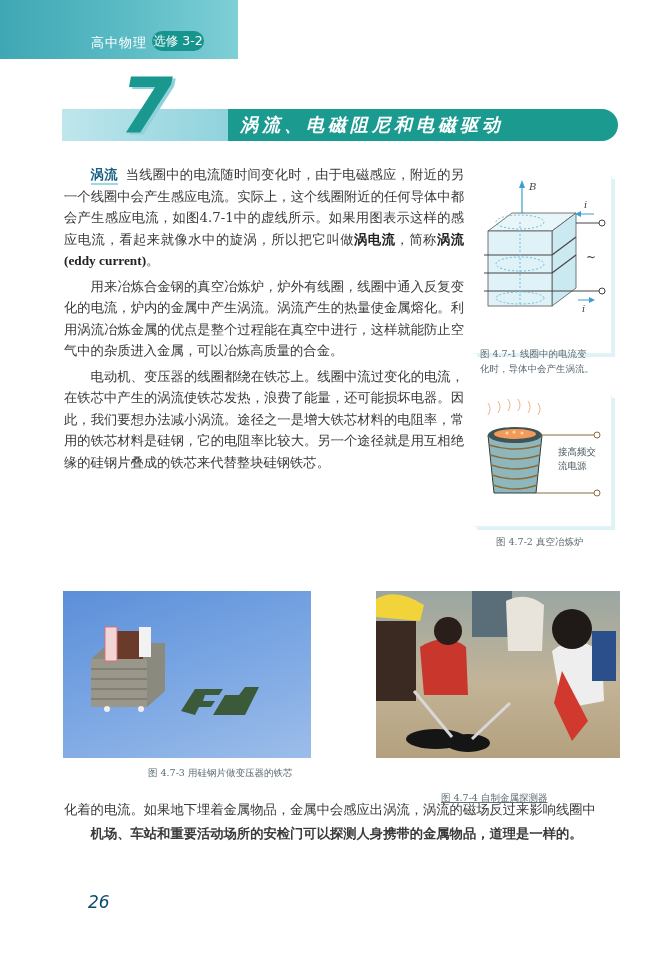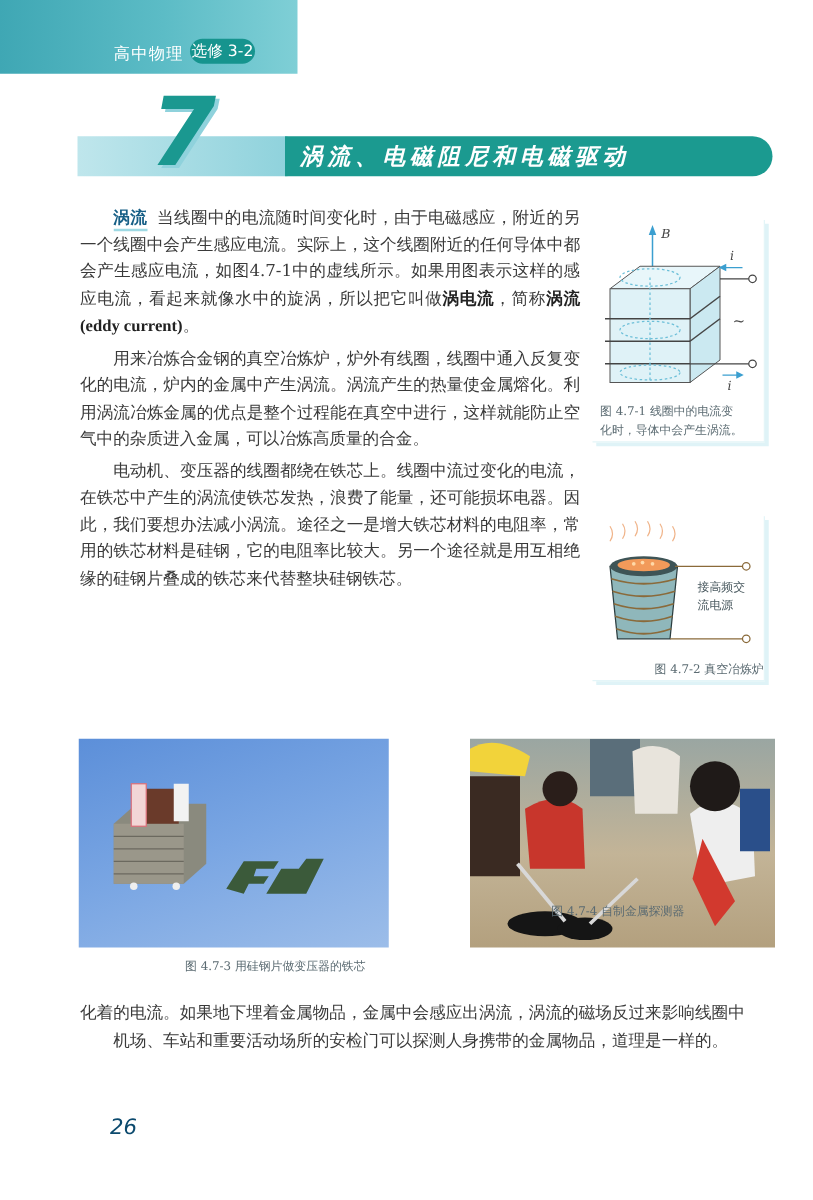--- a/index.html
+++ b/index.html
@@ -43,21 +43,21 @@
   .body-col { position: absolute; left: 64px; width: 400px; font-size: 13.3px; line-height: 21.5px; }
   .body-col p { text-indent: 2em; text-align: justify; }
   .kw { color: #175f86; font-weight: bold; border-bottom: 2px solid #9ed9e3; padding-bottom: 1px; margin-right: 8px; }
   .bold { font-weight: bold; color: #222; }
 
   .fig-box {
     position: absolute; background: #fff;
     box-shadow: 3px 3px 0 #dff3f7;
     border-right: 1px solid #e4f5f8; border-bottom: 1px solid #e4f5f8;
   }
-  .fig-caption { font-size: 9.5px; line-height: 15px; color: #5b6b72; }
+  .fig-caption { font-size: 9.5px; line-height: 15px; color: #5b6b72; margin-top: 24px; }
 
   .photo { position: absolute; overflow: hidden; }
   .photo-caption { position: absolute; font-size: 9.5px; color: #5b6b72; }
 
   .bottom-col { position: absolute; left: 64px; width: 550px; font-size: 13.3px; line-height: 21.5px; }
   .bottom-col p { text-indent: 2em; text-align: justify; white-space: nowrap; }
   .page-num {
     position: absolute; left: 88px; top: 892px; font-family: "DejaVu Sans", sans-serif;
     font-style: italic; font-size: 17px; color: #0c4a6e;
   }
@@ -117,21 +117,21 @@
     <polygon points="115,121 121,124 115,127" fill="#3b9fd0"></polygon>
     <text x="108" y="136" font-size="10" font-style="italic" fill="#444">i</text>
     <text x="112" y="85" font-size="12" fill="#444">~</text>
   </svg>
   <div class="fig-caption" style="padding:2px 0 0 6px;">
     <div>图 4.7-1  线圈中的电流变</div>
     <div>化时，导体中会产生涡流。</div>
   </div>
 </div>
 
-<div class="fig-box" style="left:474px; top:413px; width:138px; height:132px;">
+<div class="fig-box" style="left:474px; top:395px; width:138px; height:132px;">
   <svg width="138" height="105" viewBox="0 0 138 105">
 
     <path d="M14 20 q4 -6 0 -12 M24 18 q4 -6 0 -12 M34 16 q4 -6 0 -12 M44 16 q4 -6 0 -12 M54 18 q4 -6 0 -12 M64 20 q4 -6 0 -12" stroke="#f0b48a" fill="none" stroke-width="1"></path>
 
     <path d="M14 40 L20 98 L62 98 L68 40 Z" fill="#8fb7bb" stroke="#2c3e40" stroke-width="1"></path>
     <ellipse cx="41" cy="40" rx="27" ry="8" fill="#3e5456"></ellipse>
     <ellipse cx="41" cy="39" rx="21" ry="5" fill="#f29a5a"></ellipse>
     <circle cx="33" cy="38" r="1.5" fill="#ffd9a8"></circle>
       <circle cx="40" cy="37" r="1.5" fill="#ffd9a8"></circle>
       <circle cx="48" cy="38" r="1.5" fill="#ffd9a8"></circle>
@@ -142,21 +142,21 @@
     <path d="M18 80 q23 8 46 0" stroke="#8a6a3a" fill="none" stroke-width="1.4"></path>
     <path d="M19 90 q22 8 44 0" stroke="#8a6a3a" fill="none" stroke-width="1.4"></path>
 
     <line x1="66" y1="40" x2="120" y2="40" stroke="#8a6a3a"></line>
     <circle cx="123" cy="40" r="3" fill="#fff" stroke="#8a6a3a"></circle>
     <line x1="62" y1="98" x2="120" y2="98" stroke="#8a6a3a"></line>
     <circle cx="123" cy="98" r="3" fill="#fff" stroke="#8a6a3a"></circle>
     <text x="84" y="60" font-size="9.5" fill="#4a5a60">接高频交</text>
     <text x="84" y="74" font-size="9.5" fill="#4a5a60">流电源</text>
   </svg>
-  <div class="fig-caption" style="padding:6px 0 0 22px;text-align:right;">图 4.7-2  真空冶炼炉</div>
+  <div class="fig-caption" style="padding:6px 0 0 22px;">图 4.7-2  真空冶炼炉</div>
 </div>
 
 <div class="photo" style="left:63px; top:591px; width:248px; height:167px; background: linear-gradient(160deg, #5c8fd9 0%, #7aa6e3 50%, #9cbde9 100%);">
   <svg width="248" height="167" viewBox="0 0 248 167">
     <polygon points="28,68 46,52 102,52 102,100 84,116 28,116" fill="#8a8a7e"></polygon>
     <rect x="28" y="68" width="56" height="48" fill="#9a978a"></rect>
     <line x1="28" y1="78" x2="84" y2="78" stroke="#6b695f"></line>
       <line x1="28" y1="88" x2="84" y2="88" stroke="#6b695f"></line>
       <line x1="28" y1="98" x2="84" y2="98" stroke="#6b695f"></line>
       <line x1="28" y1="108" x2="84" y2="108" stroke="#6b695f"></line>
@@ -182,20 +182,20 @@
     <path d="M176 60 Q200 40 226 62 L228 110 L186 118 Z" fill="#eeeeee"></path>
     <path d="M186 80 L212 130 L196 150 L178 112 Z" fill="#d2392e"></path>
     <circle cx="196" cy="38" r="20" fill="#1f1a18"></circle>
     <rect x="216" y="40" width="24" height="50" fill="#2a4f8a"></rect>
     <ellipse cx="60" cy="148" rx="30" ry="10" fill="#151515"></ellipse>
     <ellipse cx="92" cy="152" rx="22" ry="9" fill="#151515"></ellipse>
     <line x1="38" y1="100" x2="76" y2="146" stroke="#d8d8d8" stroke-width="3"></line>
     <line x1="96" y1="148" x2="134" y2="112" stroke="#d8d8d8" stroke-width="3"></line>
   </svg>
 </div>
-<div class="photo-caption" style="left:441px; top:723px;">图 4.7-4  自制金属探测器</div>
+<div class="photo-caption" style="left:441px; top:792px;text-decoration:underline;">图 4.7-4  自制金属探测器</div>
 
 <div class="bottom-col" style="top:799px;">
-  <p style="text-indent:0;font-family:Liberation Serif, serif;">化着的电流。如果地下埋着金属物品，金属中会感应出涡流，涡流的磁场反过来影响线圈中</p>
-  <p style="margin-top:2px;">机场、车站和重要活动场所的安检门可以探测人身携带的金属物品，道理是一样的。</p>
+  <p style="text-indent:0;">化着的电流。如果地下埋着金属物品，金属中会感应出涡流，涡流的磁场反过来影响线圈中</p>
+  <p style="margin-top:2px;font-weight:bold;">机场、车站和重要活动场所的安检门可以探测人身携带的金属物品，道理是一样的。</p>
 </div>
 
 <div class="page-num">26</div>
 
 </body></html>

